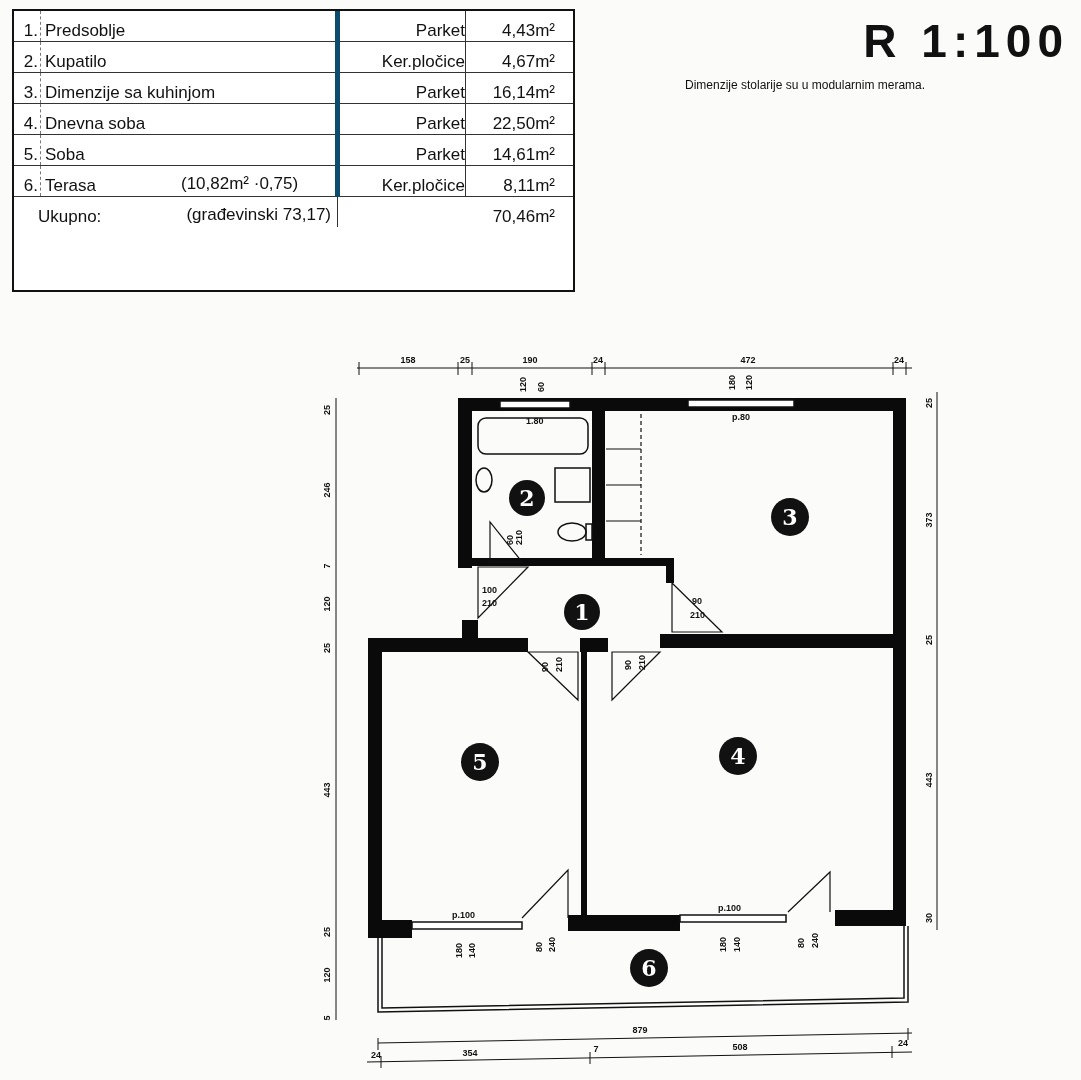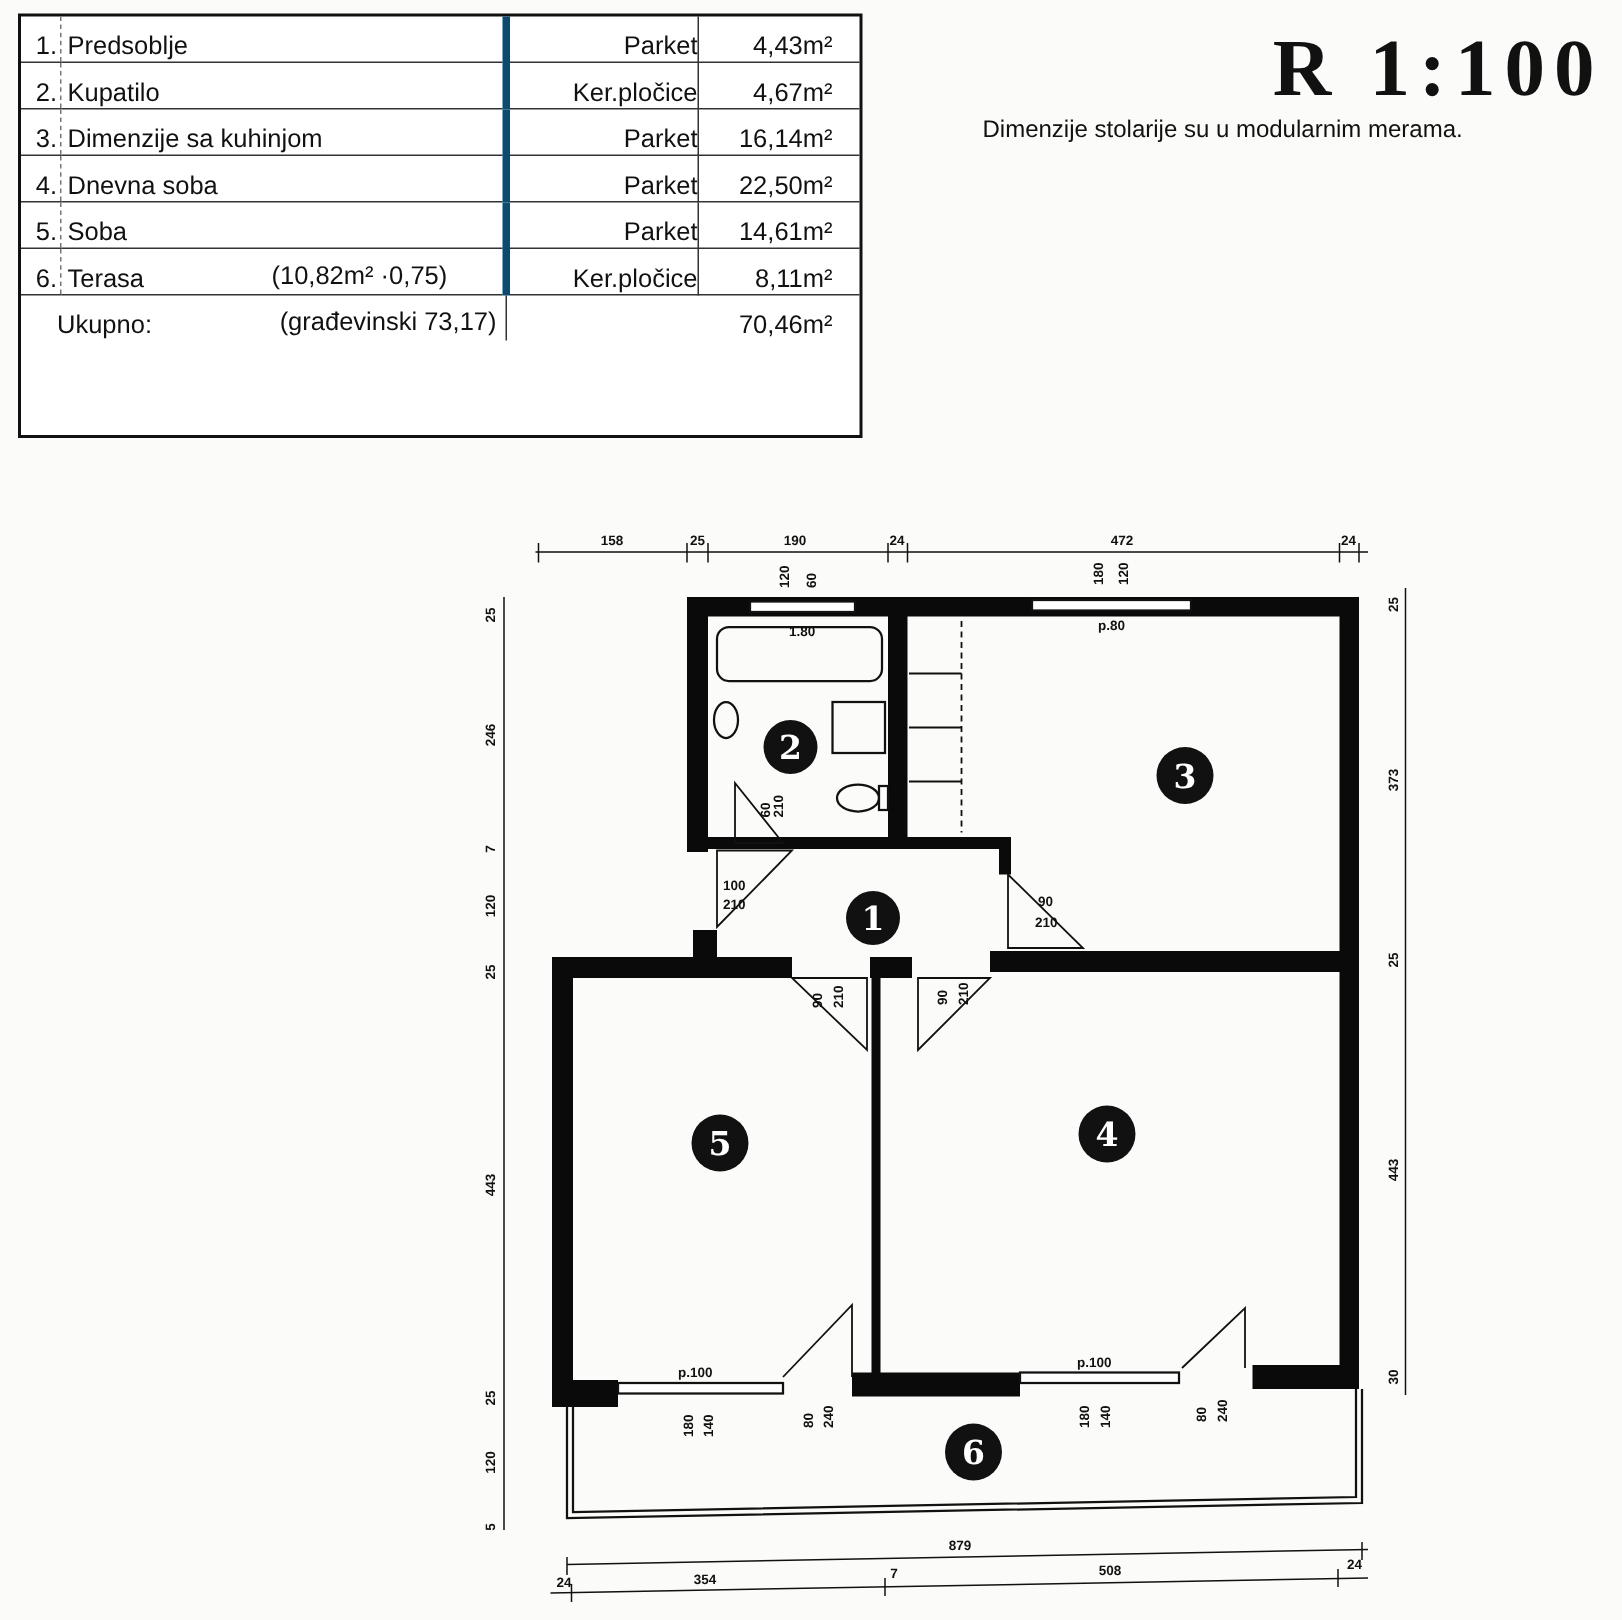--- a/index.html
+++ b/index.html
@@ -10,22 +10,22 @@
   .legend-title span { position:absolute; left:60px; top:10px; font-family:"DejaVu Serif", serif; font-size:40px; font-weight:bold; letter-spacing:4px; }
   .legend table { border-collapse:collapse; width:100%; }
   .legend td { border-bottom:1px solid #333; height:30px; font-size:17px; padding:0; vertical-align:bottom; }
   .legend tr:last-child td { border-bottom:none; }
   .c-num { width:24px; text-align:right; padding-right:2px !important; border-right:1px dashed #777; }
   .c-name { width:290px; padding-left:4px !important; border-right:5px solid #0c4a6e; position:relative; }
   .c-name .extra { position:absolute; left:140px; bottom:2px;margin-top:42px; }
   .c-floor { width:125px; text-align:right; border-right:1px solid #333; }
   .c-area { text-align:right; padding-right:18px !important; }
   .total-label { padding-left:24px !important; }
-  .scale { position:absolute; right:12px; top:14px; font-family:Liberation Serif, serif; font-size:54px; font-weight:bold; letter-spacing:6px; }
-  .note { position:absolute; left:655px; top:78px; font-size:16px; }
+  .scale { position:absolute; right:12px; top:14px; font-family:Liberation Sans, sans-serif; font-size:46px; font-weight:bold; letter-spacing:6px; }
+  .note { position:absolute; left:685px; top:78px; font-size:12px; }
   svg.plan { position:absolute; left:0; top:0; }
   .dim { font-family:"Liberation Sans", sans-serif; font-size:9px; font-weight:bold; }
 </style>
 </head>
 <body>
 
 <div class="legend">
   <table>
     <tbody>
         <tr>

